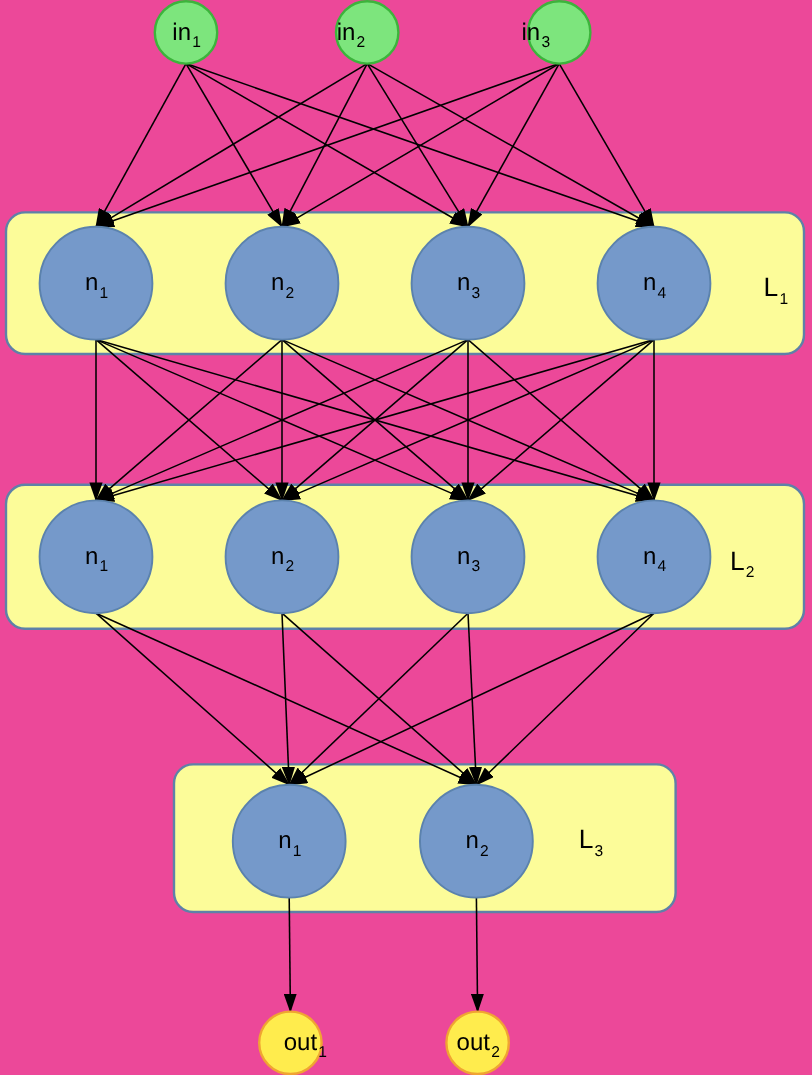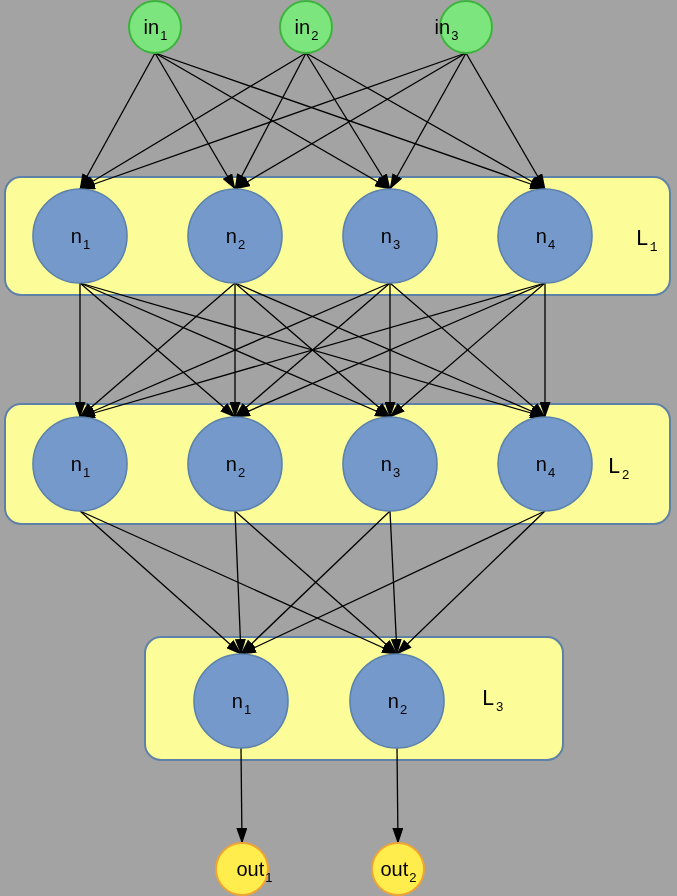--- a/index.html
+++ b/index.html
@@ -1,40 +1,40 @@
 <!DOCTYPE html>
 <html><head>
 <meta charset="utf-8">
 <style>
   html, body { margin: 0; padding: 0; background: #ffffff; }
   .canvas {
     position: relative;
     width: 677px;
     height: 896px;
-    background: #a3a3a3;
+    background: #ec4899;
     font-family: "Liberation Sans", sans-serif;
     overflow: hidden;
   }
   .canvas svg { position: absolute; left: 0; top: 0; }
   .edges line { stroke-width: 1.3; marker-end: url(#arrowhead); }
   .node-label {
     position: absolute;
     transform: translate(-50%, -50%);
     font-size: 20px;
     color: #000;
     white-space: nowrap;
     line-height: 1;
   }
   .node-label .sub {
     font-size: 13px;
     position: relative;
     top: 6px;
     left: 1px;
   }
-  .layer-label { font-size: 22px; font-family: Liberation Mono, monospace; }
+  .layer-label { font-size: 22px; }
 </style>
 </head>
 <body style="background: rgb(255, 255, 255);">
 
 <div class="canvas">
 
   <svg width="677" height="896" viewBox="0 0 677 896">
     <defs>
       <marker id="arrowhead" markerUnits="userSpaceOnUse" markerWidth="16" markerHeight="11" refX="15" refY="5.5" orient="auto">
         <path d="M0,0 L16,5.5 L0,11 Z" fill="#000000"></path>
@@ -110,21 +110,21 @@
     <circle cx="545" cy="464" r="47" stroke-width="1.6" fill="#7599CA" stroke="#5B82AD"></circle>
 
     <circle cx="241" cy="701" r="47" stroke-width="1.6" fill="#7599CA" stroke="#5B82AD"></circle>
     <circle cx="397" cy="701" r="47" stroke-width="1.6" fill="#7599CA" stroke="#5B82AD"></circle>
 
     <circle cx="242" cy="869" r="26" stroke-width="2" fill="#FFEC4D" stroke="#F0A432"></circle>
     <circle cx="398" cy="869" r="26" stroke-width="2" fill="#FFEC4D" stroke="#F0A432"></circle>
   </svg>
 
   <div class="node-label" style="left:155px; top:27px"><span>in</span><span class="sub">1</span></div>
-  <div class="node-label" style="left:306px; top:27px"><span>in</span><span class="sub">2</span></div>
+  <div class="node-label" style="left:292px; top:27px"><span>in</span><span class="sub">2</span></div>
   <div class="node-label" style="left:446px; top:27px"><span>in</span><span class="sub">3</span></div>
 
   <div class="node-label" style="left:80px;  top:236px"><span>n</span><span class="sub">1</span></div>
   <div class="node-label" style="left:235px; top:236px"><span>n</span><span class="sub">2</span></div>
   <div class="node-label" style="left:390px; top:236px"><span>n</span><span class="sub">3</span></div>
   <div class="node-label" style="left:545px; top:236px"><span>n</span><span class="sub">4</span></div>
   <div class="node-label layer-label" style="left:646px; top:240px"><span>L</span><span class="sub">1</span></div>
 
   <div class="node-label" style="left:80px;  top:464px"><span>n</span><span class="sub">1</span></div>
   <div class="node-label" style="left:235px; top:464px"><span>n</span><span class="sub">2</span></div>

